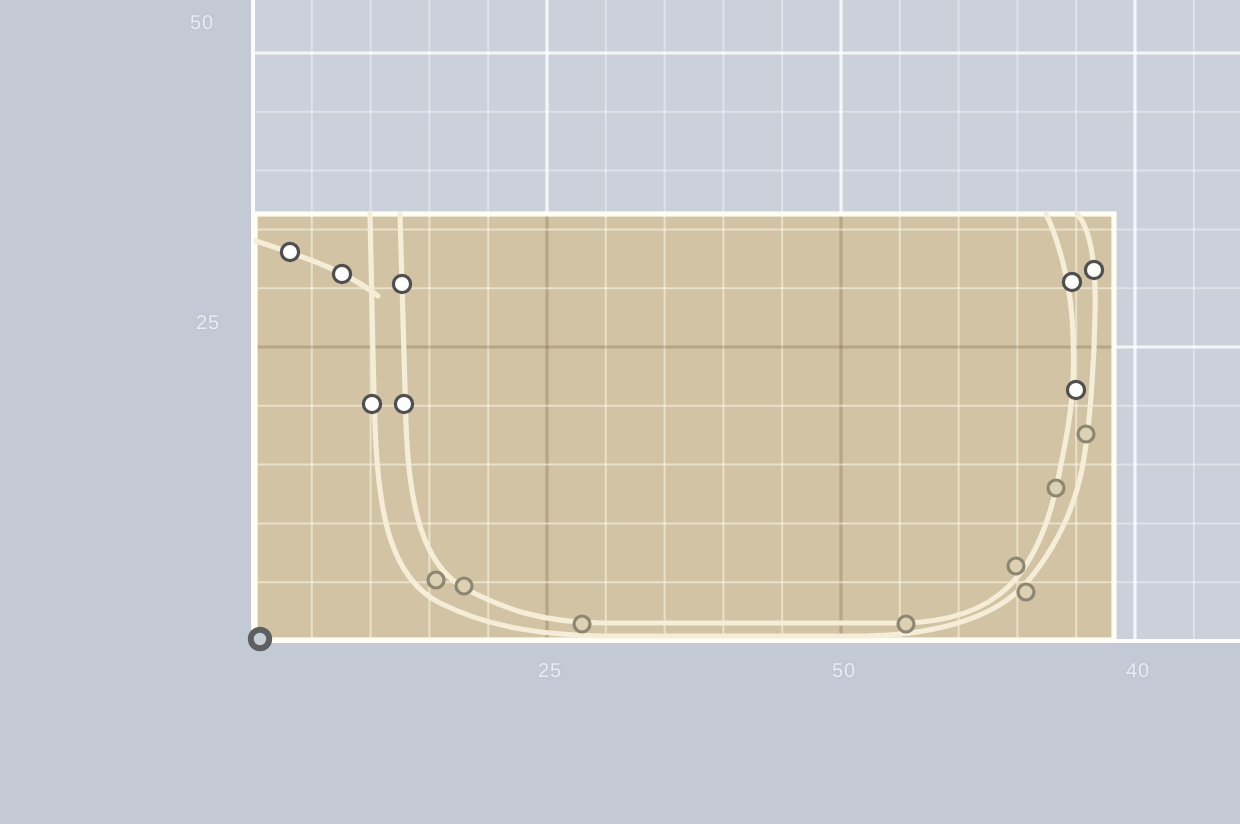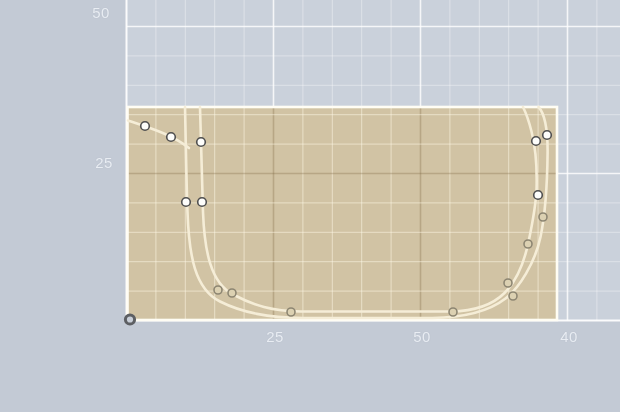--- a/index.html
+++ b/index.html
@@ -5,21 +5,21 @@
   html,body{margin:0;padding:0;background:#9aa3af;}
   #app{
     position:relative;width:620px;height:412px;overflow:hidden;
     font-family:"Liberation Sans",sans-serif;
     user-select:none;
   }
   #scene{position:absolute;left:0;top:0;}
   #labels{position:absolute;left:0;top:0;width:100%;height:100%;pointer-events:none;}
   #labels span{
     position:absolute;transform:translate(-50%,-50%);
-    font-size:15px;letter-spacing:0.4px;color:#e9edf3;
+    font-size:10px;letter-spacing:0.4px;color:#e9edf3;
     text-shadow:0 0 1px rgba(160,170,185,0.6);
   }
 </style>
 </head>
 <body>
 
 <div id="app">
   <svg id="scene" width="620" height="412" viewBox="0 0 620 412">
       <rect x="0" y="0" width="620" height="412" fill="#c3cad5"></rect>
       <rect x="126.5" y="0" width="493.5" height="320.5" fill="#cad1db"></rect>

